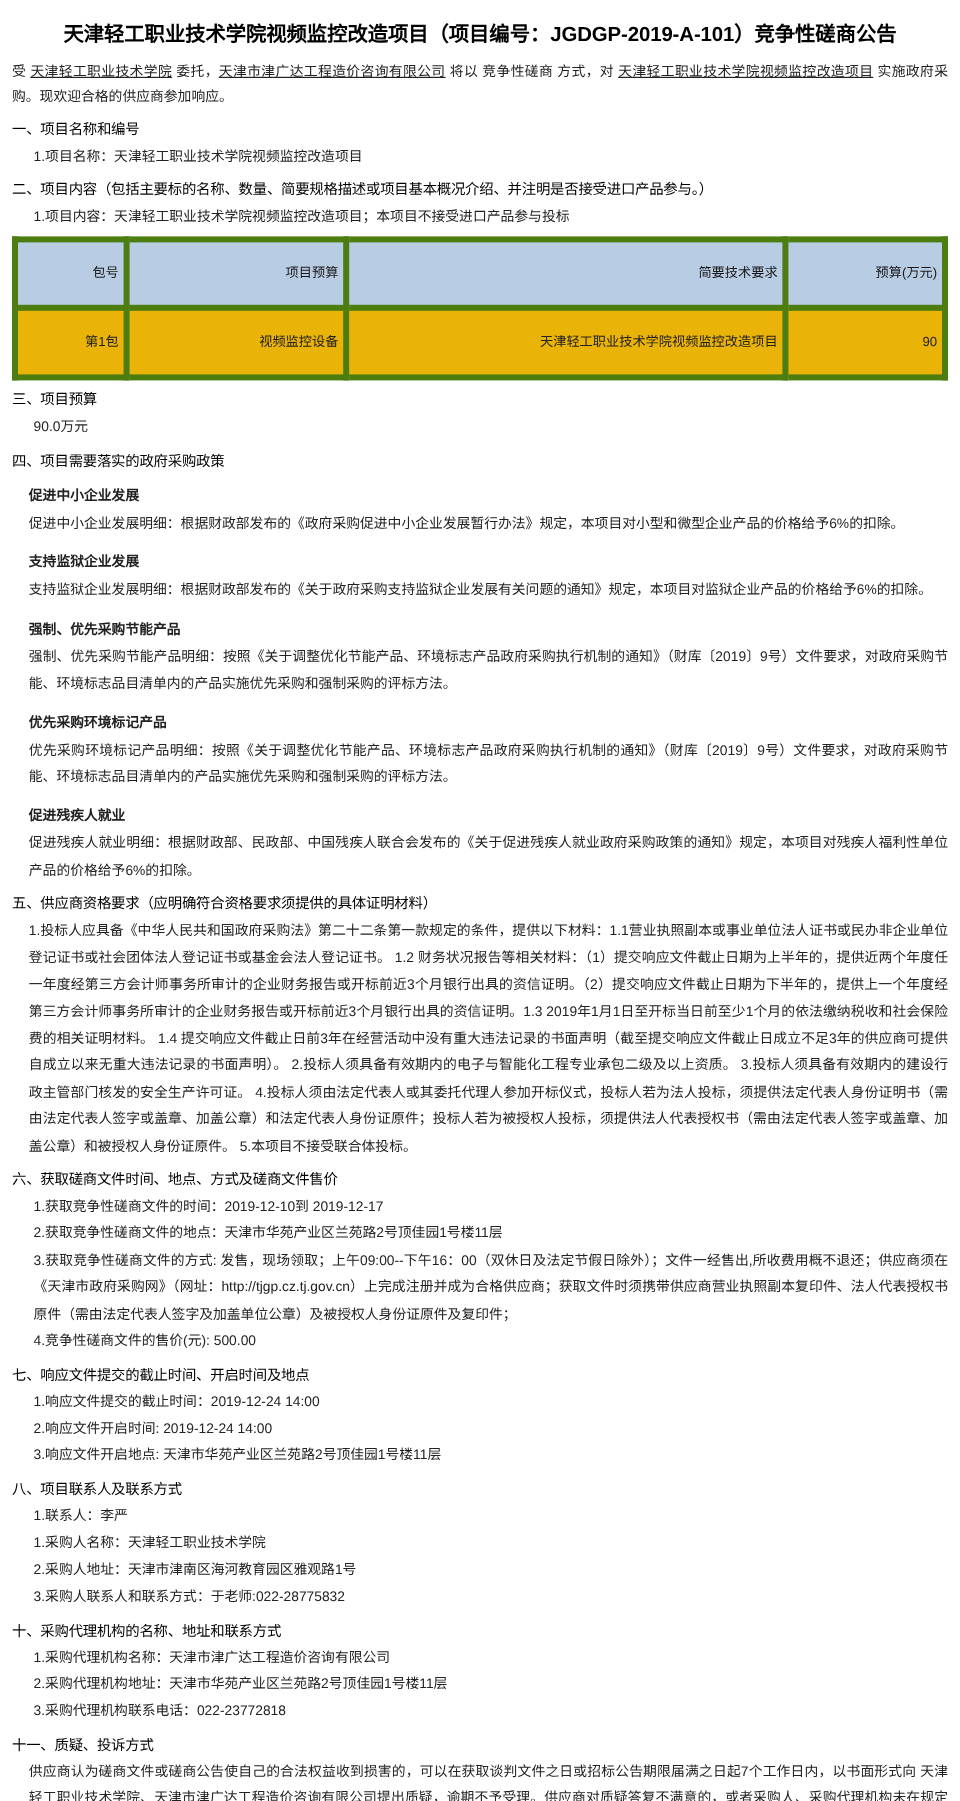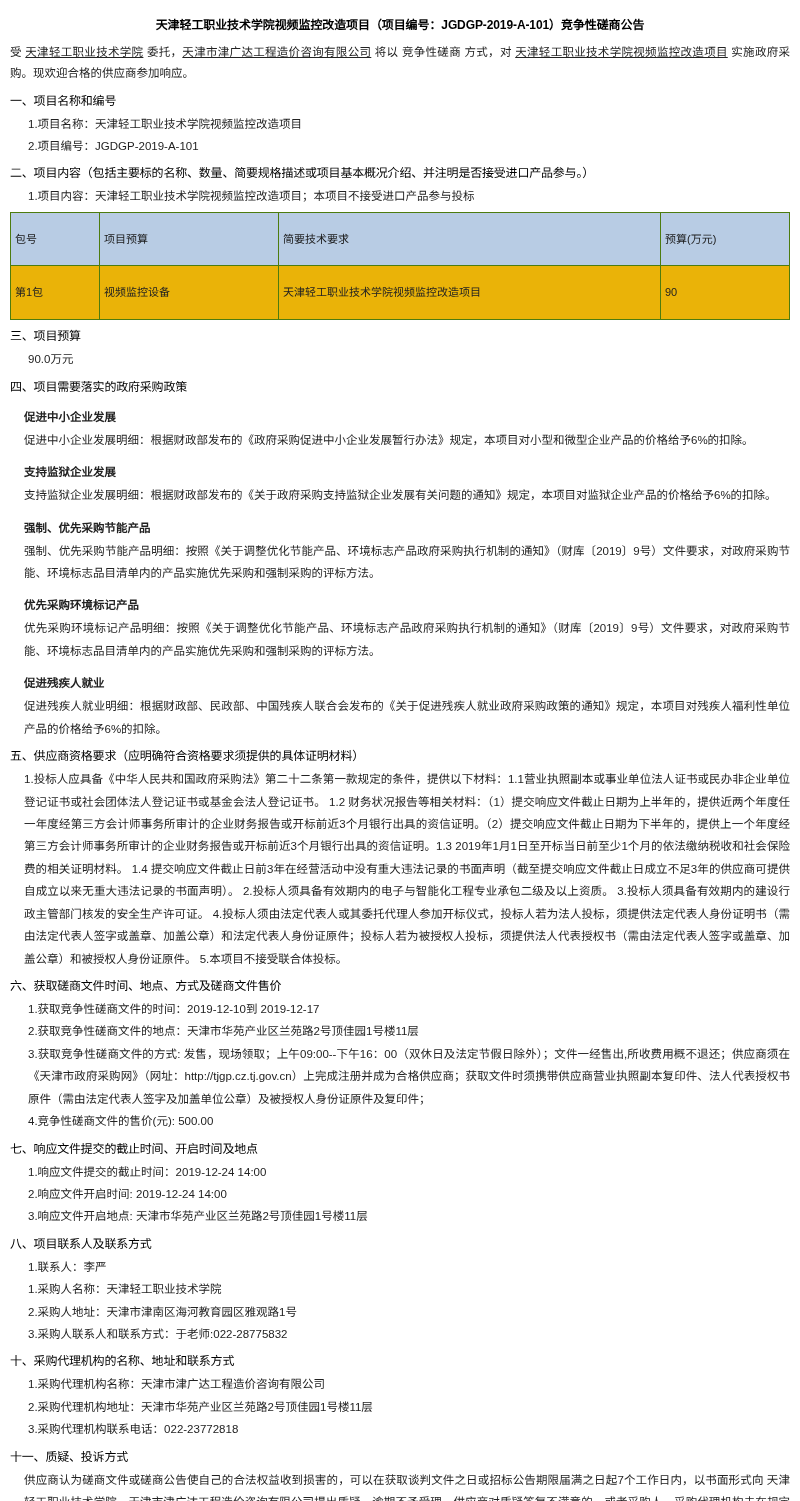--- a/index.html
+++ b/index.html
@@ -13,21 +13,21 @@
     color: #1a1a1a;
     -webkit-font-smoothing: antialiased;
   }
   .page {
     width: 800px;
     box-sizing: border-box;
     padding: 12px 10px 14px 10px;
   }
   .doc-title {
     text-align: center;
-    font-size: 12px;
+    font-size: 17px;
     font-weight: bold;
     line-height: 1.5;
     color: #000;
     margin: 4px 0 8px 0;
     letter-spacing: -0.1px;
   }
   .intro {
     font-size: 11.5px;
     line-height: 1.85;
     color: #222;
@@ -83,25 +83,25 @@
   }
 
   
   table.pkg {
     border-collapse: collapse;
     width: 100%;
     margin: 4px 0 2px 0;
     table-layout: fixed;
   }
   table.pkg th, table.pkg td {
-    border: 1px solid #4d7c0f;
+    border: 5px solid #4d7c0f;
     font-size: 11px;
     line-height: 1.5;
     padding: 18px 4px;
-    text-align: left;
+    text-align: right;
     vertical-align: top;
     font-weight: normal;
     color: #222;
     overflow-wrap: break-word;
   }
   table.pkg thead th {
     background: #b8cce4;
     color: #1a1a1a;
   }
   table.pkg tbody td {
@@ -116,21 +116,20 @@
 <body>
 
 <div class="page">
 
   <div class="doc-title">天津轻工职业技术学院视频监控改造项目（项目编号：JGDGP-2019-A-101）竞争性磋商公告</div>
 
   <p class="intro"><span>受 </span><span class="u">天津轻工职业技术学院</span><span> 委托，</span><span class="u">天津市津广达工程造价咨询有限公司</span><span> 将以 竞争性磋商 方式，对 </span><span class="u">天津轻工职业技术学院视频监控改造项目</span><span> 实施政府采购。现欢迎合格的供应商参加响应。</span></p>
 
   <h2 class="sec">一、项目名称和编号</h2>
   <p class="item">1.项目名称：天津轻工职业技术学院视频监控改造项目</p>
-  <p class="item">2.项目编号：JGDGP-2019-A-101</p>
 
   <h2 class="sec">二、项目内容（包括主要标的名称、数量、简要规格描述或项目基本概况介绍、并注明是否接受进口产品参与。）</h2>
   <p class="item">1.项目内容：天津轻工职业技术学院视频监控改造项目；本项目不接受进口产品参与投标</p>
 
   <table class="pkg">
     <thead>
       <tr>
         <th class="col-bh">包号</th>
         <th class="col-ml">项目预算</th>
         <th class="col-tech">简要技术要求</th>

